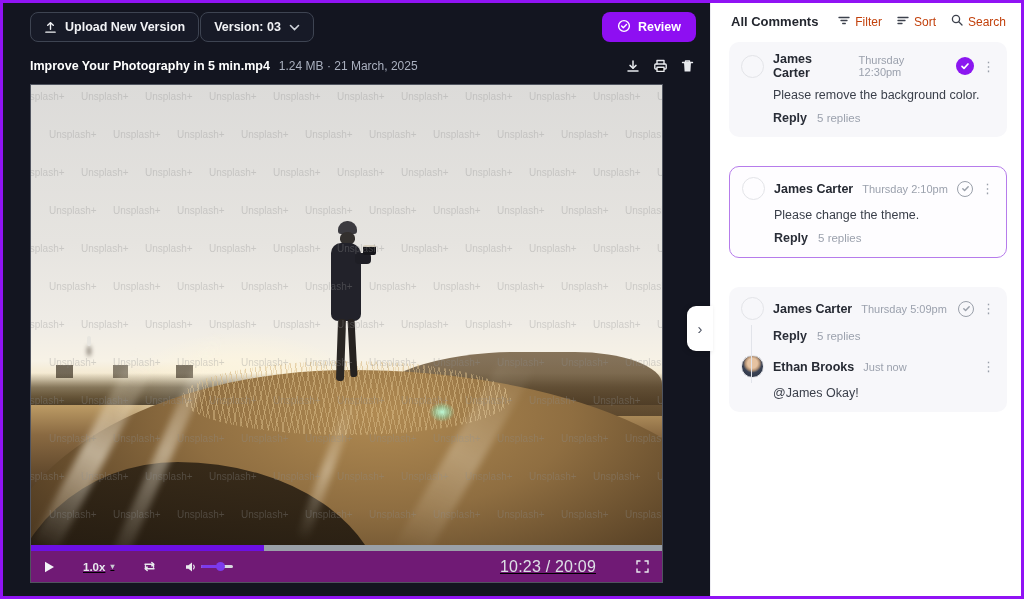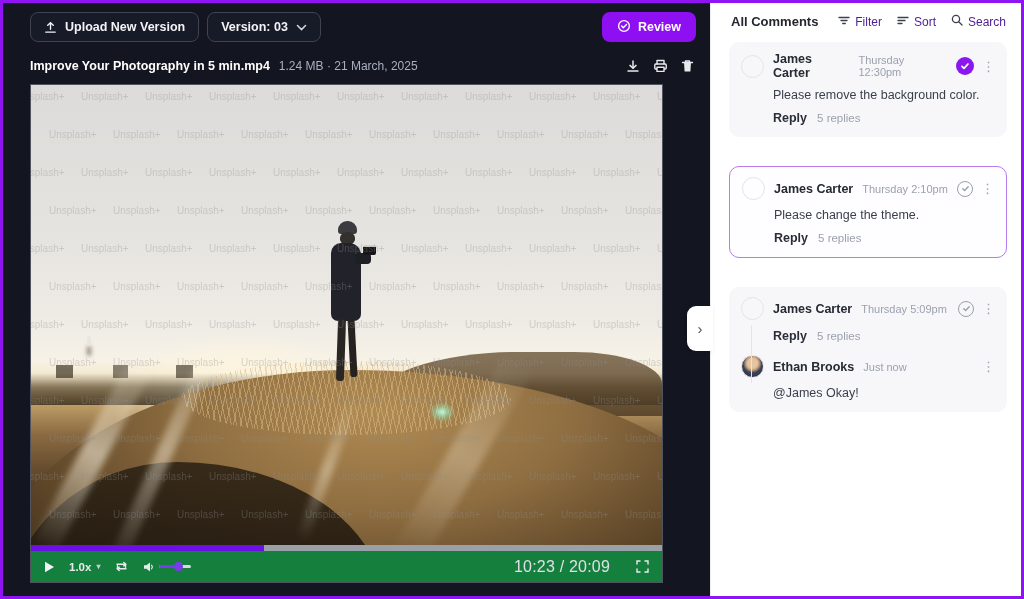--- a/index.html
+++ b/index.html
@@ -1,21 +1,21 @@
 <!DOCTYPE html>
 <html><head>
 <meta charset="utf-8">
 <style>
   * { margin:0; padding:0; box-sizing:border-box; }
   html,body { width:1024px; height:599px; background:#fff; font-family:"Liberation Sans",sans-serif; }
   .frame { width:1024px; height:599px; border:3px solid #9013F4; display:flex; position:relative; overflow:hidden; background:#131520; }
 
   
   .left { flex:1; background:#131520; position:relative; min-width:0; }
-  .toolbar { display:flex; align-items:center; padding:9px 14px 0 27px; gap:8px; }
+  .toolbar { display:flex; align-items:center; padding:9px 14px 0 27px; gap:1px; }
   .tbtn { display:flex; align-items:center; gap:8px; background:#171a27; border:1px solid #3e4452; border-radius:8px; height:30px; padding:0 13px; color:#f2f3f6; font-size:12.5px; font-weight:700; cursor:pointer; }
   .tbtn svg { display:block; }
   .spacer { flex:1; }
   .review-btn { display:flex; align-items:center; gap:7px; background:#8E0FF2; border:none; border-radius:8px; height:30px; padding:0 15px; color:#fff; font-size:12.5px; font-weight:700; cursor:pointer; }
 
   .file-row { display:flex; align-items:center; padding:17px 16px 0 27px; }
   .file-name { color:#ffffff; font-size:12.5px; font-weight:700; }
   .file-meta { color:#aab0bf; font-size:12px; margin-left:9px; }
   .file-actions { margin-left:auto; display:flex; align-items:center; gap:13px; }
   .file-actions svg { display:block; cursor:pointer; }
@@ -48,39 +48,39 @@
   .p-body { position:absolute; left:6px; top:22px; width:30px; height:78px; border-radius:10px 12px 7px 7px; background:#22222a; }
   .p-arm { position:absolute; left:30px; top:32px; width:16px; height:11px; border-radius:4px; background:#1e1e25; }
   .p-cam { position:absolute; left:38px; top:24px; width:13px; height:10px; border-radius:2px; background:#15151a; border-top:2px solid #d8d0bf; }
   .p-leg1 { position:absolute; left:12px; top:98px; width:8px; height:62px; border-radius:3px; background:#2a2623; transform:rotate(2deg); }
   .p-leg2 { position:absolute; left:24px; top:98px; width:7px; height:58px; border-radius:3px; background:#262220; transform:rotate(-3deg); }
   .watermarks { position:absolute; inset:0; }
   .wm { position:absolute; font-size:10px; color:rgba(145,145,145,0.34); white-space:nowrap; }
 
   .progress { position:relative; width:631px; height:6px; background:#9aa0a8; cursor:pointer; }
   .progress-fill { position:absolute; left:0; top:0; height:6px; background:#6C10E4; }
-  .controls { display:flex; align-items:center; height:31px; background:#15803d; padding:0 13px; gap:14px; }
+  .controls { display:flex; align-items:center; height:31px; background:#701a75; padding:0 13px; gap:28px;text-decoration:underline; }
   .controls svg { display:block; }
   .speed { display:flex; align-items:center; gap:5px; color:#e8eaee; font-size:11.5px; font-weight:600; cursor:pointer; }
   .caret { font-size:8px; color:#c9ccd3; }
   .vol-wrap { display:flex; align-items:center; gap:4px; cursor:pointer; }
   .vol-track { position:relative; width:32px; height:3px; background:#d6d9de; border-radius:2px; }
   .vol-fill { position:absolute; left:0; top:0; width:18px; height:3px; background:#7c3aed; border-radius:2px; }
   .vol-dot { position:absolute; left:15px; top:-3px; width:9px; height:9px; border-radius:50%; background:#7c3aed; }
   .time { color:#dde0e6; font-size:16px; margin-left:auto; letter-spacing:.2px; }
 
   
   .panel-toggle { position:absolute; left:684px; top:303px; width:26px; height:45px; background:#fff; border-radius:9px 0 0 9px; display:flex; align-items:center; justify-content:center; box-shadow:-2px 1px 5px rgba(0,0,0,.18); cursor:pointer; z-index:5; color:#4b5160; font-size:15px; }
 
   
   .right { width:311px; background:#fff; border-left:1px solid #ececf1; display:flex; flex-direction:column; }
   .panel-header { display:flex; align-items:center; padding:11px 15px 9px 20px; }
   .panel-title { font-size:13px; font-weight:700; color:#23262e; }
   .panel-actions { margin-left:auto; display:flex; align-items:center; gap:15px; }
-  .paction { display:flex; align-items:center; gap:5px; font-size:12px; color:#4c1d95; cursor:pointer; }
+  .paction { display:flex; align-items:center; gap:5px; font-size:12px; color:#c2410c; cursor:pointer; }
 
   .comments { padding:4px 14px 0 18px; display:flex; flex-direction:column; gap:29px; }
   .card { background:#f7f7fa; border-radius:10px; padding:10px 12px 12px 12px; position:relative; }
   .card.selected { background:#fefdff; border:1.5px solid #b67ceb; }
   .c-head { display:flex; align-items:center; gap:9px; }
   .avatar { width:23px; height:23px; border-radius:50%; flex:none; border:1px solid #e3e4e8; }
   .avatar.james { background:radial-gradient(circle at 50% 38%,#e8c9a8 0 30%,#c9a97f 38%,#9aa06a 55%,#7d8f5e 75%,#masked 100%),linear-gradient(180deg,#aeb87e,#78895c); }
   .avatar.ethan { background:radial-gradient(circle at 50% 35%,#e6c3a1 0 28%,#b99778 40%,#3a4254 55%,#2b3140 100%); }
   .c-author { font-size:12.5px; font-weight:700; color:#262a33; }
   .c-time { font-size:11px; color:#9ba1ad; }

